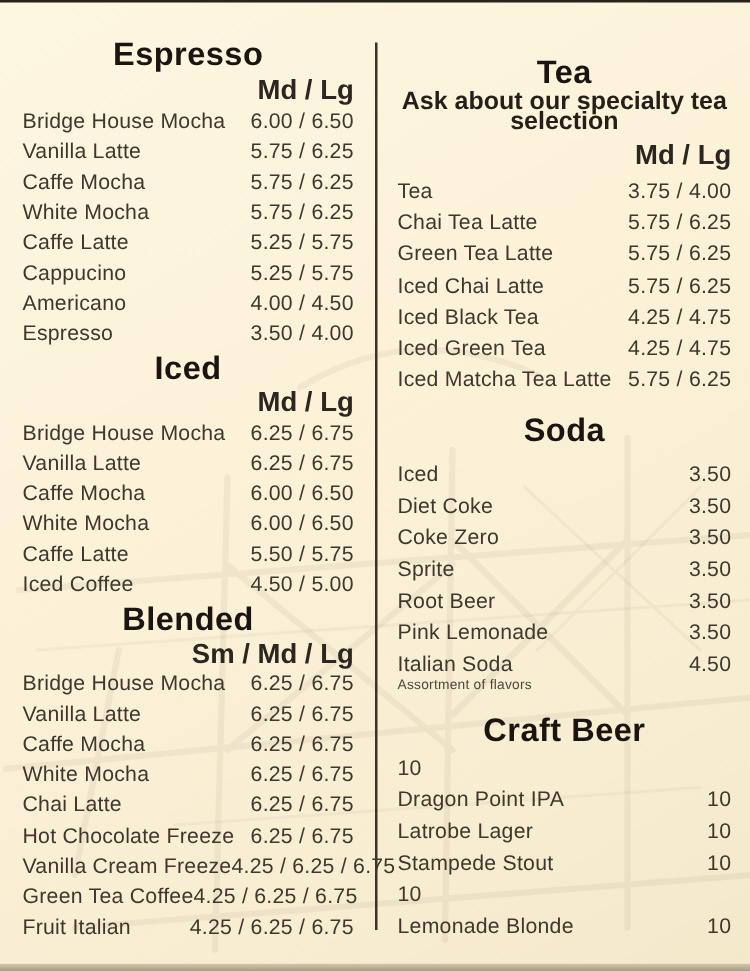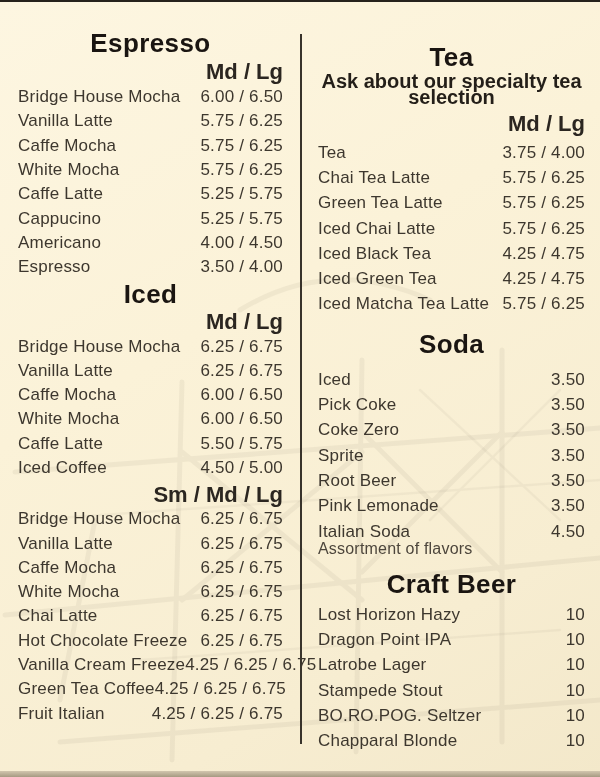--- a/index.html
+++ b/index.html
@@ -19,21 +19,21 @@
   .col-right{left:302px;width:298px;padding:44px 15px 0 16px;}
   .h{font-size:26px;font-weight:bold;text-align:center;color:#1a1511;line-height:26px;letter-spacing:.4px;}
   .sub{font-size:20px;font-weight:bold;text-align:center;color:#241f19;margin-top:3px;line-height:16px;}
   .sizes{font-size:22px;font-weight:bold;text-align:right;color:#2b2620;line-height:17px;}
   .row{display:flex;justify-content:space-between;align-items:center;
     font-size:17px;color:#3d372e;letter-spacing:.2px;}
   .col-left .row{height:24.3px;}
   .col-right .row{height:25.3px;}
   .rline{display:flex;justify-content:space-between;align-items:center;width:100%;height:25.3px;}
   .has-note{height:auto !important;display:block;}
-  .note{font-size:16px;color:#4d463c;line-height:13px;margin-top:-2px;}
+  .note{font-size:11px;color:#4d463c;line-height:13px;margin-top:-2px;}
   .nm{white-space:nowrap;}
   .pr{white-space:nowrap;}
 </style>
 </head>
 <body>
 
 <div class="page">
 
   <svg class="sketch" viewBox="0 0 600 777" xmlns="http://www.w3.org/2000/svg">
     <g stroke="#8a7f6c" stroke-width="5" fill="none" opacity="0.09" stroke-linecap="round">
@@ -123,20 +123,21 @@
       <div class="row">
           <span class="nm">Caffe Latte</span>
           <span class="pr">5.50 / 5.75</span>
         </div>
       <div class="row">
           <span class="nm">Iced Coffee</span>
           <span class="pr">4.50 / 5.00</span>
         </div>
     </div>
 
+    <div class="h" style="margin-top:2px">Blended</div>
     <div class="sizes" style="margin-top:6px">Sm / Md / Lg</div>
     <div style="margin-top:4px">
       <div class="row">
           <span class="nm">Bridge House Mocha</span>
           <span class="pr">6.25 / 6.75</span>
         </div>
       <div class="row">
           <span class="nm">Vanilla Latte</span>
           <span class="pr">6.25 / 6.75</span>
         </div>
@@ -207,21 +208,21 @@
         </div>
     </div>
 
     <div class="h" style="margin-top:14px">Soda</div>
     <div style="margin-top:10px">
       <div class="row">
           <span class="nm">Iced</span>
           <span class="pr">3.50</span>
         </div>
       <div class="row">
-          <span class="nm">Pick Coke</span>
+          <span class="nm">Diet Coke</span>
           <span class="pr">3.50</span>
         </div>
       <div class="row">
           <span class="nm">Coke Zero</span>
           <span class="pr">3.50</span>
         </div>
       <div class="row">
           <span class="nm">Sprite</span>
           <span class="pr">3.50</span>
         </div>
@@ -238,39 +239,37 @@
             <span class="nm">Italian Soda</span>
             <span class="pr">4.50</span>
           </div>
         <div class="note">Assortment of flavors</div>
       </div>
     </div>
 
     <div class="h" style="margin-top:16px">Craft Beer</div>
     <div style="margin-top:5px">
       <div class="row">
-          <span class="nm">Lost Horizon Hazy</span>
           <span class="pr">10</span>
         </div>
       <div class="row">
           <span class="nm">Dragon Point IPA</span>
           <span class="pr">10</span>
         </div>
       <div class="row">
           <span class="nm">Latrobe Lager</span>
           <span class="pr">10</span>
         </div>
       <div class="row">
           <span class="nm">Stampede Stout</span>
           <span class="pr">10</span>
         </div>
       <div class="row">
-          <span class="nm">BO.RO.POG. Seltzer</span>
-          <span class="pr">10</span>
-        </div>
-      <div class="row">
-          <span class="nm">Chapparal Blonde</span>
+          <span class="pr">10</span>
+        </div>
+      <div class="row">
+          <span class="nm">Lemonade Blonde</span>
           <span class="pr">10</span>
         </div>
     </div>
   </div>
 
 </div>
 
 </body></html>

